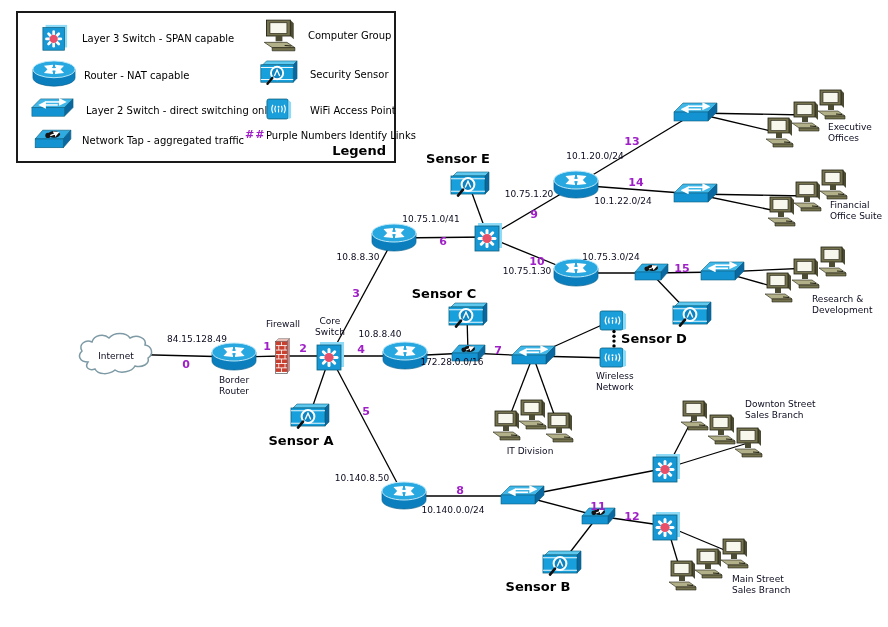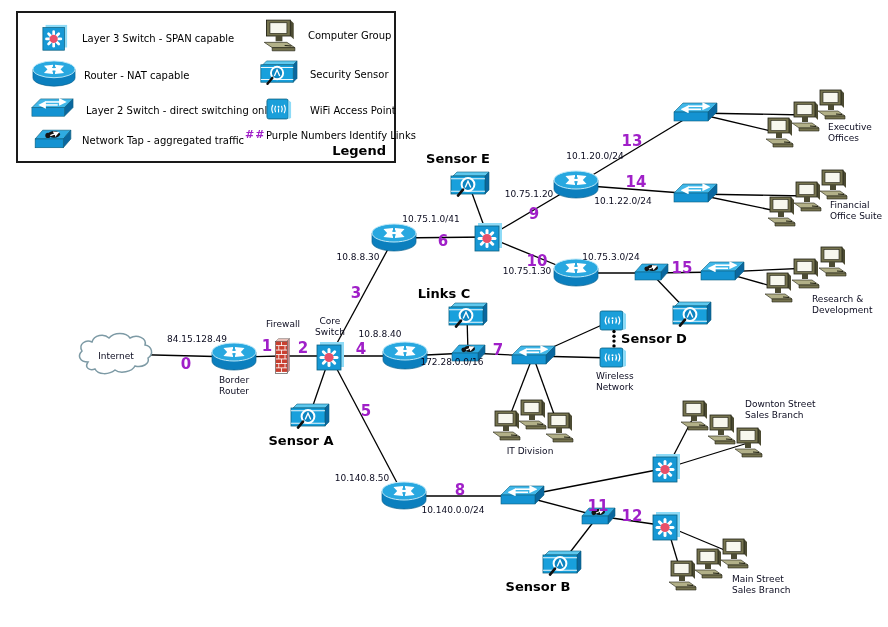--- a/index.html
+++ b/index.html
@@ -6,21 +6,21 @@
   #stage{position:relative;width:888px;height:627px;background:#fff;overflow:hidden;
          font-family:"DejaVu Sans",sans-serif;}
   #wires{position:absolute;left:0;top:0;z-index:1;}
   #wires line{stroke:#000;stroke-width:1.3;}
   .node{position:absolute;z-index:2;}
   .node svg{display:block;}
   .lbl{position:absolute;z-index:3;font-size:9px;line-height:1.22;color:#0c0c20;
        white-space:pre-line;text-align:center;transform:translate(-50%,-50%);}
   .lbl.left{transform:translate(0,-50%);text-align:left;}
   .lbl.sensor{font-size:13px;font-weight:bold;color:#000;}
-  .linknum{position:absolute;z-index:3;font-size:15px;font-weight:bold;
+  .linknum{position:absolute;z-index:3;font-size:11px;font-weight:bold;
            transform:translate(-50%,-50%);}
   #legend{position:absolute;left:16px;top:11px;width:376px;height:148px;
           border:2px solid #1a1a1a;background:#fff;z-index:4;}
   .leg-lbl{position:absolute;font-size:10px;color:#000;transform:translate(0,-50%);white-space:nowrap;}
   .leg-title{position:absolute;right:8px;bottom:3px;font-size:13px;font-weight:bold;color:#000;}
   .leg-marker{position:absolute;font-size:11px;font-weight:bold;letter-spacing:1px;transform:translate(0,-50%);}
 </style>
 </head>
 <body>
 
@@ -701,21 +701,21 @@
 
   <div class="lbl" style="left:116px;top:356px">Internet</div>
   <div class="lbl" style="left:197px;top:339px">84.15.128.49</div>
   <div class="lbl" style="left:234px;top:386px">Border
 Router</div>
   <div class="lbl" style="left:283px;top:324px">Firewall</div>
   <div class="lbl" style="left:330px;top:327px">Core
 Switch</div>
   <div class="lbl sensor" style="left:301px;top:441px">Sensor A</div>
   <div class="lbl sensor" style="left:458px;top:159px">Sensor E</div>
-  <div class="lbl sensor" style="left:444px;top:294px">Links C</div>
+  <div class="lbl sensor" style="left:444px;top:294px">Sensor C</div>
   <div class="lbl sensor" style="left:654px;top:339px">Sensor D</div>
   <div class="lbl sensor" style="left:538px;top:587px">Sensor B</div>
   <div class="lbl" style="left:358px;top:257px">10.8.8.30</div>
   <div class="lbl" style="left:431px;top:219px">10.75.1.0/41</div>
   <div class="lbl" style="left:380px;top:334px">10.8.8.40</div>
   <div class="lbl" style="left:452px;top:362px">172.28.0.0/16</div>
   <div class="lbl" style="left:362px;top:478px">10.140.8.50</div>
   <div class="lbl" style="left:453px;top:510px">10.140.0.0/24</div>
   <div class="lbl" style="left:529px;top:194px">10.75.1.20</div>
   <div class="lbl" style="left:595px;top:156px">10.1.20.0/24</div>

